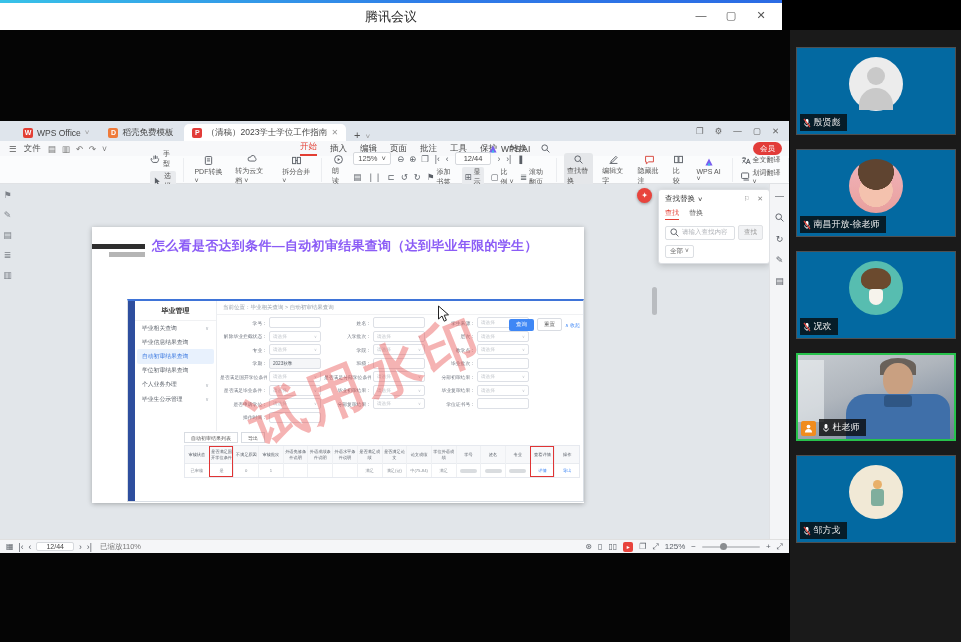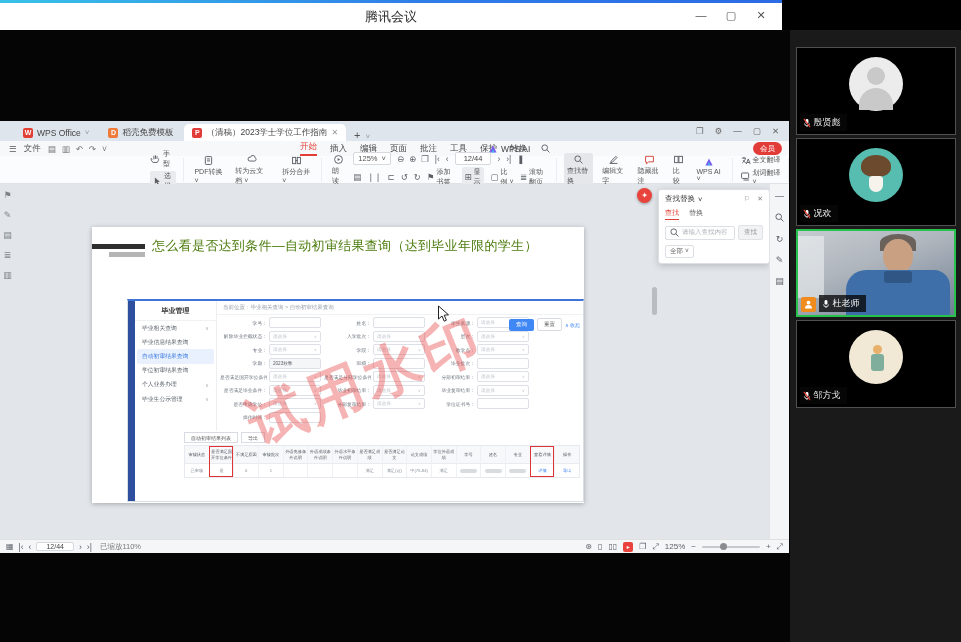--- a/index.html
+++ b/index.html
@@ -9,21 +9,21 @@
   .titlebar{position:absolute;top:0;left:0;right:0;height:30px;background:#fff;z-index:50;}
   .accent{height:3px;background:linear-gradient(90deg,#38c2e8,#2f7ce8 55%,#2b6be4);}
   .mtitle{position:absolute;top:8px;left:0;right:0;text-align:center;font-size:13px;color:#2a2a2a;}
   .win-controls{position:absolute;right:6px;top:4px;display:flex;}
   .win-controls span{width:30px;height:22px;line-height:22px;text-align:center;color:#555;font-size:11px;cursor:default;}
   
   .content{position:absolute;top:30px;left:0;right:0;bottom:0;}
   .share-area{position:absolute;left:0;top:0;width:790px;height:612px;background:#050505;}
   .sidebar{position:absolute;left:790px;top:0;width:171px;height:612px;background:#1a1a1a;box-sizing:border-box;padding-top:17px;}
   
-  .tile{position:relative;width:160px;height:88px;margin:0 auto 3px;background:#000000;border:1px solid #4e5052;box-sizing:border-box;overflow:hidden;}
+  .tile{position:relative;width:160px;height:88px;margin:0 auto 14px;background:#0369a1;border:1px solid #4e5052;box-sizing:border-box;overflow:hidden;}
   .tile.active{border:2px solid #27c24c;}
   .av{position:absolute;left:50%;top:9px;transform:translateX(-50%);width:54px;height:54px;border-radius:50%;}
   .av-silhouette{background:#ececec;}
   .av-silhouette::before{content:"";position:absolute;left:18px;top:10px;width:18px;height:18px;border-radius:50%;background:#c9c9c9;}
   .av-silhouette::after{content:"";position:absolute;left:10px;top:31px;width:34px;height:22px;border-radius:17px 17px 0 0;background:#c9c9c9;}
   .av-photo{background:radial-gradient(circle at 50% 24%,#5f4430 0 36%,rgba(0,0,0,0) 37%),radial-gradient(circle at 50% 58%,#f4c2ae 0 40%,rgba(0,0,0,0) 41%),linear-gradient(180deg,#f2b4ba,#e8a09e);}
   .av-cartoon{background:#57bdb0;}
   .av-cartoon::before{content:"";position:absolute;left:12px;top:7px;width:30px;height:22px;border-radius:50% 50% 42% 42%;background:#6b4a2e;}
   .av-cartoon::after{content:"";position:absolute;left:20px;top:28px;width:14px;height:16px;border-radius:4px 4px 8px 8px;background:#f6f3ec;}
   .av-initials{background:#3a67c2;color:#fff;display:flex;align-items:center;justify-content:center;font-size:14px;letter-spacing:1px;}
@@ -83,21 +83,21 @@
   .fp-tabs{display:flex;gap:10px;margin-top:4px;font-size:7px;color:#666;}
   .fp-tab.active{color:#e33e33;border-bottom:1.5px solid #e33e33;padding-bottom:1px;}
   .fp-row{display:flex;gap:3px;margin-top:5px;align-items:center;}
   .fp-input{flex:1;border:1px solid #dcdfe3;border-radius:2px;height:12px;display:flex;align-items:center;gap:2px;padding:0 3px;font-size:6.5px;color:#b0b3b8;}
   .fp-btn{border:1px solid #e0e2e5;background:#f2f3f5;border-radius:2px;font-size:6.5px;color:#999;padding:2px 5px;}
   .fp-chip{display:inline-flex;gap:2px;border:1px solid #dcdfe3;border-radius:2px;font-size:6.5px;color:#666;padding:1px 4px;margin-top:5px;}
   
   .page{position:absolute;left:92px;top:43px;width:492px;height:276px;background:#fff;box-shadow:0 1px 5px rgba(0,0,0,.28);}
   .dash1{position:absolute;left:0;top:17px;width:53px;height:5px;background:#2e2e2e;}
   .dash2{position:absolute;left:17px;top:25px;width:36px;height:5px;background:#b5b5b5;}
-  .doc-title{position:absolute;left:60px;top:10px;font-size:13px;font-weight:normal;color:#4d7c0f;letter-spacing:.3px;white-space:nowrap;}
+  .doc-title{position:absolute;left:60px;top:10px;font-size:13px;font-weight:bold;color:#8b5cf6;letter-spacing:.3px;white-space:nowrap;}
   .doc-body{position:absolute;left:61px;top:33px;width:428px;font-size:9.5px;line-height:1.55;color:#3a3a3a;}
   
   .shot{position:absolute;left:35px;top:72px;width:457px;height:203px;background:#fff;border:1px solid #d9dee4;border-top:2px solid #3f74d8;box-sizing:border-box;overflow:hidden;}
   .shot-bluebar{position:absolute;left:0;top:0;bottom:0;width:7px;background:#2e4e9e;}
   .shot-side{position:absolute;left:7px;top:0;width:82px;height:130px;background:#fff;border-right:1px solid #eceef1;box-sizing:border-box;}
   .ss-header{font-size:7px;font-weight:bold;color:#333;text-align:center;padding:5px 0 4px;border-bottom:1px solid #f0f1f3;}
   .ss-item{display:flex;justify-content:space-between;align-items:center;font-size:5.8px;color:#5a6069;padding:2.6px 5px;margin:0 2px;border-radius:2px;white-space:nowrap;}
   .ss-item .arr{color:#aab0b8;font-size:5px;}
   .ss-item.active{background:#e8f1fd;color:#3a78e0;}
   .shot-main{position:absolute;left:89px;top:0;right:0;bottom:0;}
@@ -719,20 +719,32 @@
             <span><svg class="inline" viewBox="0 0 10 12" width="8" height="10">
                 <rect x="3.2" y="1" width="3.6" height="6" rx="1.8" fill="#fff"></rect>
                 <path d="M2 6.5a3 3 0 0 0 6 0" fill="none" stroke="#fff" stroke-width="1"></path>
                 <line x1="5" y1="9.6" x2="5" y2="11" stroke="#fff" stroke-width="1"></line>
                 <line x1="1.2" y1="0.8" x2="8.8" y2="11.2" stroke="#e84138" stroke-width="1.5"></line>
               </svg></span>
             <span>殷贤彪</span>
           </div>
         </div>
         <div class="tile">
+          <div class="av av-photo"></div>
+          <div class="chip">
+            <span><svg class="inline" viewBox="0 0 10 12" width="8" height="10">
+                <rect x="3.2" y="1" width="3.6" height="6" rx="1.8" fill="#fff"></rect>
+                <path d="M2 6.5a3 3 0 0 0 6 0" fill="none" stroke="#fff" stroke-width="1"></path>
+                <line x1="5" y1="9.6" x2="5" y2="11" stroke="#fff" stroke-width="1"></line>
+                <line x1="1.2" y1="0.8" x2="8.8" y2="11.2" stroke="#e84138" stroke-width="1.5"></line>
+              </svg></span>
+            <span>南昌开放-徐老师</span>
+          </div>
+        </div>
+        <div class="tile">
           <div class="av av-cartoon"></div>
           <div class="chip">
             <span><svg class="inline" viewBox="0 0 10 12" width="8" height="10">
                 <rect x="3.2" y="1" width="3.6" height="6" rx="1.8" fill="#fff"></rect>
                 <path d="M2 6.5a3 3 0 0 0 6 0" fill="none" stroke="#fff" stroke-width="1"></path>
                 <line x1="5" y1="9.6" x2="5" y2="11" stroke="#fff" stroke-width="1"></line>
                 <line x1="1.2" y1="0.8" x2="8.8" y2="11.2" stroke="#e84138" stroke-width="1.5"></line>
               </svg></span>
             <span>况欢</span>
           </div>

